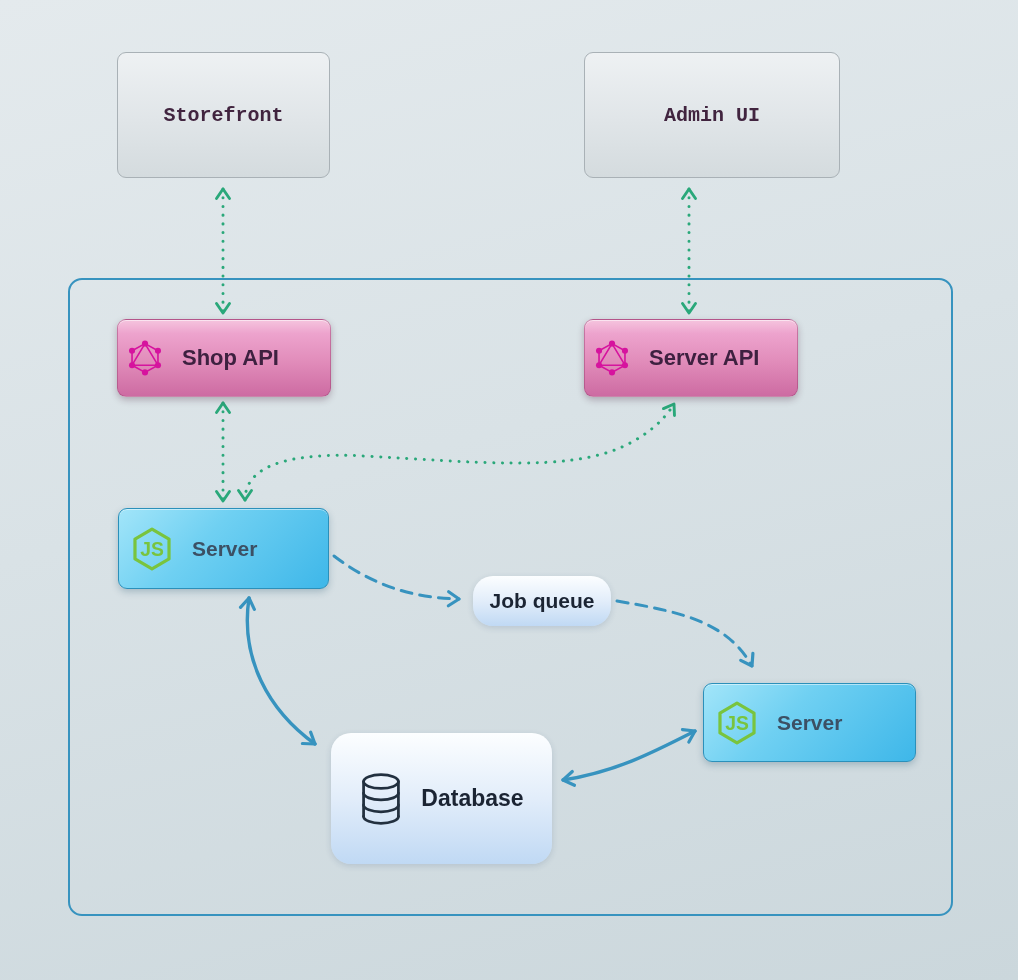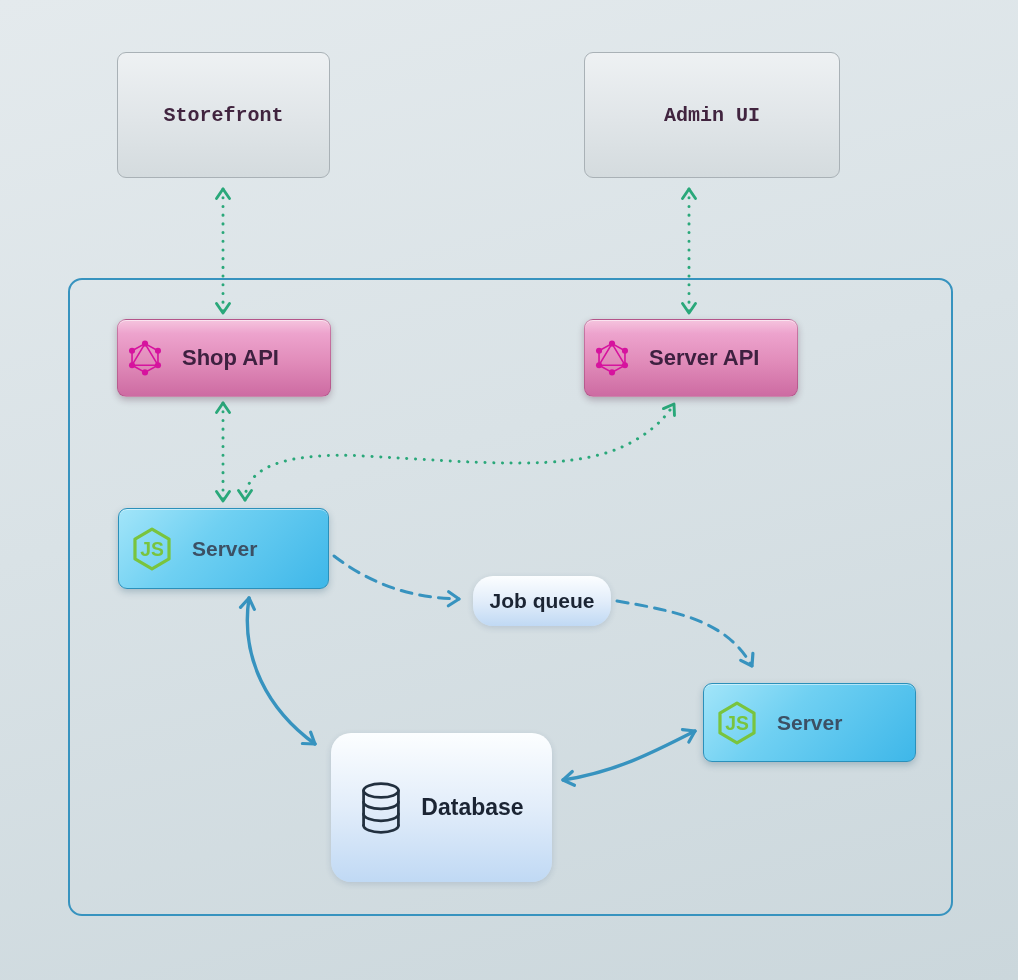--- a/index.html
+++ b/index.html
@@ -89,21 +89,21 @@
   #n-worker{left:703px;top:683px;width:213px;height:79px;}
 
   .node-lightblue{
     background:linear-gradient(180deg,#fcfeff 0%,#e2edfa 50%,#c0d9f4 100%);
     border:none;
     border-radius:20px;
     box-shadow:0 2px 6px rgba(40,70,110,0.16);
     color:var(--ink);
   }
   #n-job-queue{left:473px;top:576px;width:138px;height:50px;font-size:21px;}
-  #n-database {left:331px;top:733px;width:221px;height:149px;font-size:23px;gap:18px;}
+  #n-database {left:331px;top:733px;width:221px;height:131px;font-size:23px;gap:18px;}
 </style>
 </head>
 <body>
 
 <div class="canvas">
 
   <div class="server-container"></div>
 
   <svg class="edges" viewBox="0 0 1018 980" xmlns="http://www.w3.org/2000/svg" aria-hidden="true">
     <defs>

